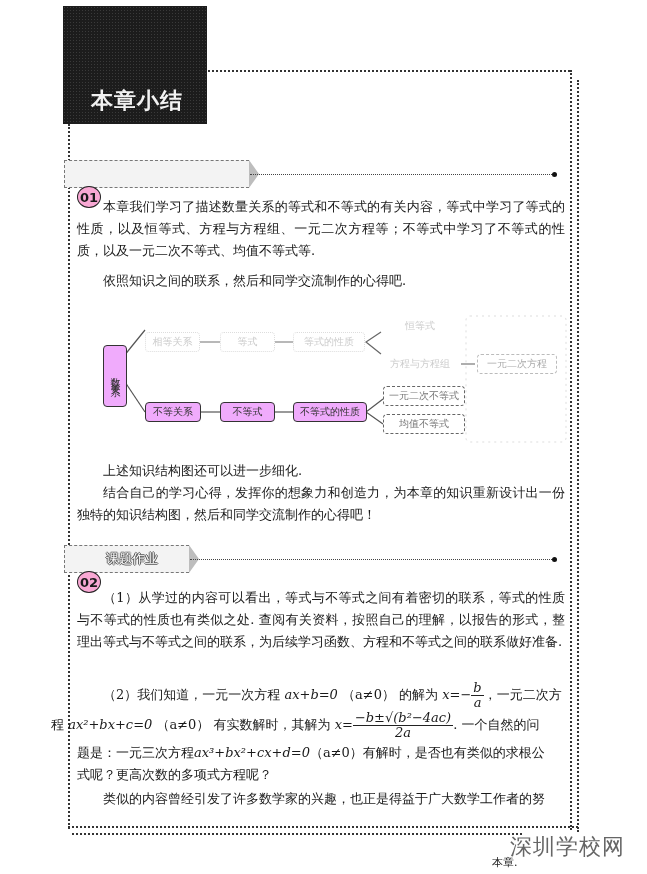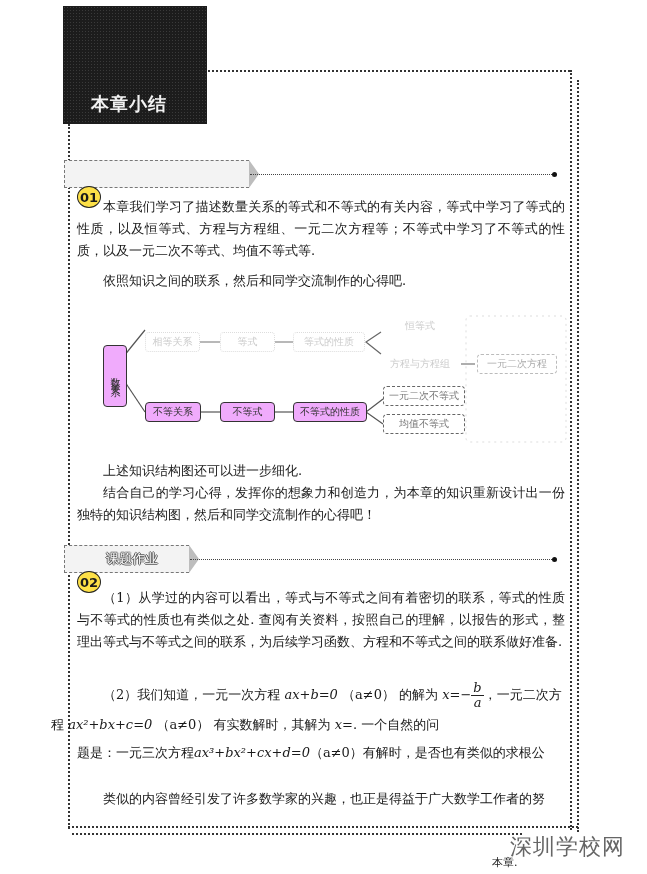--- a/index.html
+++ b/index.html
@@ -1,25 +1,25 @@
 <!DOCTYPE html>
 <html><head>
 <meta charset="utf-8">
 <style>
   html,body{margin:0;padding:0;background:#fff;}
   body{width:647px;height:874px;position:relative;overflow:hidden;font-family:"DejaVu Serif","Liberation Serif",serif;color:#1a1a1a;}
   .title-block{position:absolute;left:63px;top:6px;width:144px;height:118px;background:#1c1c1c;
     background-image:radial-gradient(#3a3a3a 1px,transparent 1px);background-size:3px 3px;}
-  .title-text{position:absolute;left:28px;bottom:8px;color:#f2f2f2;font-family:Liberation Mono, monospace;font-size:18px;font-weight:bold;letter-spacing:1px;}
+  .title-text{position:absolute;left:28px;bottom:8px;color:#f2f2f2;font-family:Liberation Mono, monospace;font-size:22px;font-weight:bold;letter-spacing:1px;}
   .dot-h{position:absolute;border-top:2px dotted #333;height:0;}
   .dot-v{position:absolute;border-left:2px dotted #333;width:0;}
   .section-head{position:absolute;height:26px;display:flex;align-items:center;}
   .section-tab{position:relative;height:26px;background:#f3f3f3;border-top:1px dashed #777;border-bottom:1px dashed #777;border-left:1px dashed #777;display:flex;align-items:center;padding-left:12px;padding-right:6px;}
   .section-tab:after{content:"";position:absolute;right:-10px;top:-1px;width:0;height:0;border-top:14px solid transparent;border-bottom:14px solid transparent;border-left:10px solid #bdbdbd;}
-  .section-num{width:22px;height:20px;border:1.5px solid #222;border-radius:50%;background:#fde047;font-family:"DejaVu Sans","Liberation Sans",sans-serif;font-size:13px;font-weight:bold;display:flex;align-items:center;justify-content:center;margin-right:5px;margin-top:46px;}
+  .section-num{width:22px;height:20px;border:1.5px solid #222;border-radius:50%;background:#f9a8d4;font-family:"DejaVu Sans","Liberation Sans",sans-serif;font-size:13px;font-weight:bold;display:flex;align-items:center;justify-content:center;margin-right:5px;margin-top:46px;}
   .section-title{font-family:"DejaVu Sans","Liberation Sans",sans-serif;font-size:13px;color:#fff;text-shadow:-1px 0 #555,1px 0 #555,0 -1px #555,0 1px #555;letter-spacing:0px;}
   .section-line{position:absolute;border-top:1.5px dotted #444;height:0;}
   .section-dot{position:absolute;width:5px;height:5px;border-radius:50%;background:#111;}
   .para{position:absolute;left:77px;width:488px;font-size:13px;line-height:22px;text-indent:26px;text-align:justify;}
   .para.noindent{text-indent:0;}
   .diagram{position:absolute;left:93px;top:312px;width:480px;height:135px;}
   .node{position:absolute;border:1.5px dashed #999;border-radius:4px;font-size:10px;color:#aaa;display:flex;align-items:center;justify-content:center;font-family:"DejaVu Sans","Liberation Sans",sans-serif;background:#fff;}
   .node.dark{border:1.5px solid #333;color:#333;background:#f0abfc;}
   .node.mid{border:1.3px dashed #666;color:#777;}
   .node.faint{border:1px dotted #ddd;color:#ccc;}
@@ -102,22 +102,23 @@
 <div class="para" style="top:680px;line-height:30px;">
   <span>（2）我们知道，一元一次方程</span>
   <span class="math">ax+b=0</span>
   <span>（a≠0）</span>
   <span>的解为</span>
   <span class="math">x=−</span><span class="frac math"><span class="num">b</span><span class="den">a</span></span><span>，一元二次方</span><br>
   <span style="margin-left:-26px;">程</span>
   <span class="math">ax²+bx+c=0</span>
   <span>（a≠0）</span>
   <span>有实数解时，其解为</span>
-  <span class="math">x=</span><span>. 一个自然的问</span>
+  <span class="math">x=</span><span class="frac math"><span class="num">−b±√(b²−4ac)</span><span class="den">2a</span></span><span>. 一个自然的问</span>
 </div>
 <div class="para noindent" style="top:742px;">
   <span>题是：一元三次方程</span><span class="math">ax³+bx²+cx+d=0</span><span>（a≠0）</span><span>有解时，是否也有类似的求根公</span><br>
+  <span>式呢？更高次数的多项式方程呢？</span>
 </div>
 
 <div class="para" style="top:788px;">类似的内容曾经引发了许多数学家的兴趣，也正是得益于广大数学工作者的努</div>
 
 <div class="watermark">深圳学校网</div>
 <div class="footer-label">本章.</div>
 
 </body></html>

